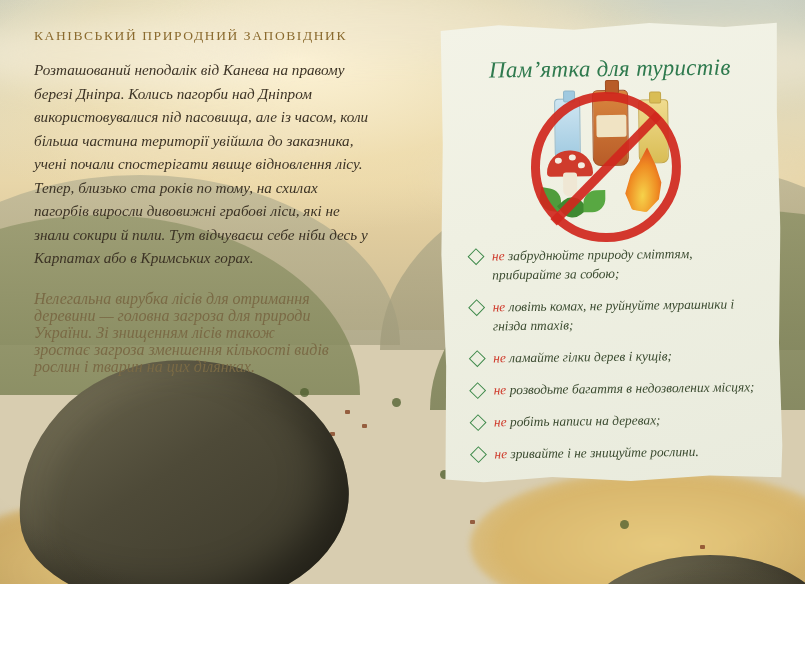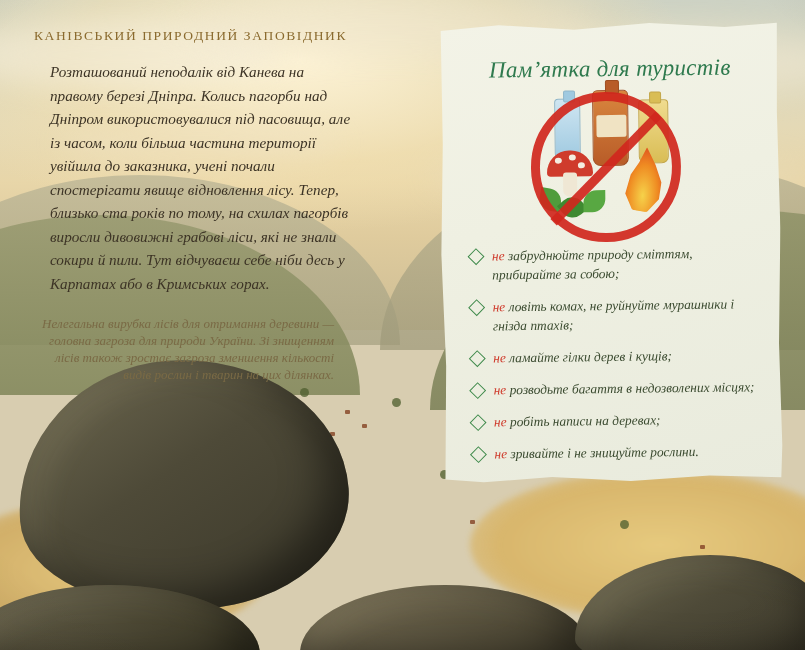--- a/index.html
+++ b/index.html
@@ -5,21 +5,21 @@
   * { box-sizing: border-box; }
   html, body {
     margin: 0; padding: 0;
     width: 805px; height: 650px;
     overflow: hidden;
     font-family: "Liberation Sans", sans-serif;
   }
 
   #page {
     position: relative;
-    width: 805px; height: 650px;
+    width: 805px; height: 584px;
     overflow: hidden;
     background: #d8cdb0;
   }
 
   
   .sky {
     position: absolute; left:0; top:0; width:805px; height:330px;
     background:
       radial-gradient(ellipse 520px 230px at 300px 60px, rgba(255,244,214,0.95) 0%, rgba(246,226,176,0.55) 45%, rgba(224,203,160,0.0) 75%),
       linear-gradient(180deg, #cdd2c4 0%, #d9d7bf 18%, #e4d9b6 38%, #e8d6a9 55%, #dfcb9d 72%, #cdbd95 100%);
@@ -93,30 +93,29 @@
     margin-bottom: 14px;
     font-weight:400;
   }
   .body-text {
     font-family: "Liberation Serif", serif;
     font-size: 15.2px;
     line-height: 23.5px;
     color:#3c3325;
     font-style: italic;
   }
-  .body-text p { margin:16px; }
+  .body-text p { margin:0; }
   .note-text {
     margin-top: 20px;
     font-family: "Liberation Serif", serif;
-    font-size: 13px;
+    font-size: 16px;
     line-height: 17px;
     color:#7a6a45;
     font-style: italic;
     width: 300px;
-    text-align: right;
   }
 
   
   .paper {
     position:absolute;
     left:440px; top:22px;
     width:342px; height:462px;
     background: linear-gradient(165deg,#f3f3e7 0%, #eff0e2 40%, #e9ebdd 100%);
     box-shadow: 0 6px 22px rgba(40,30,10,.35), 0 1px 0 rgba(255,255,255,.6) inset;
     border-radius: 3px;

